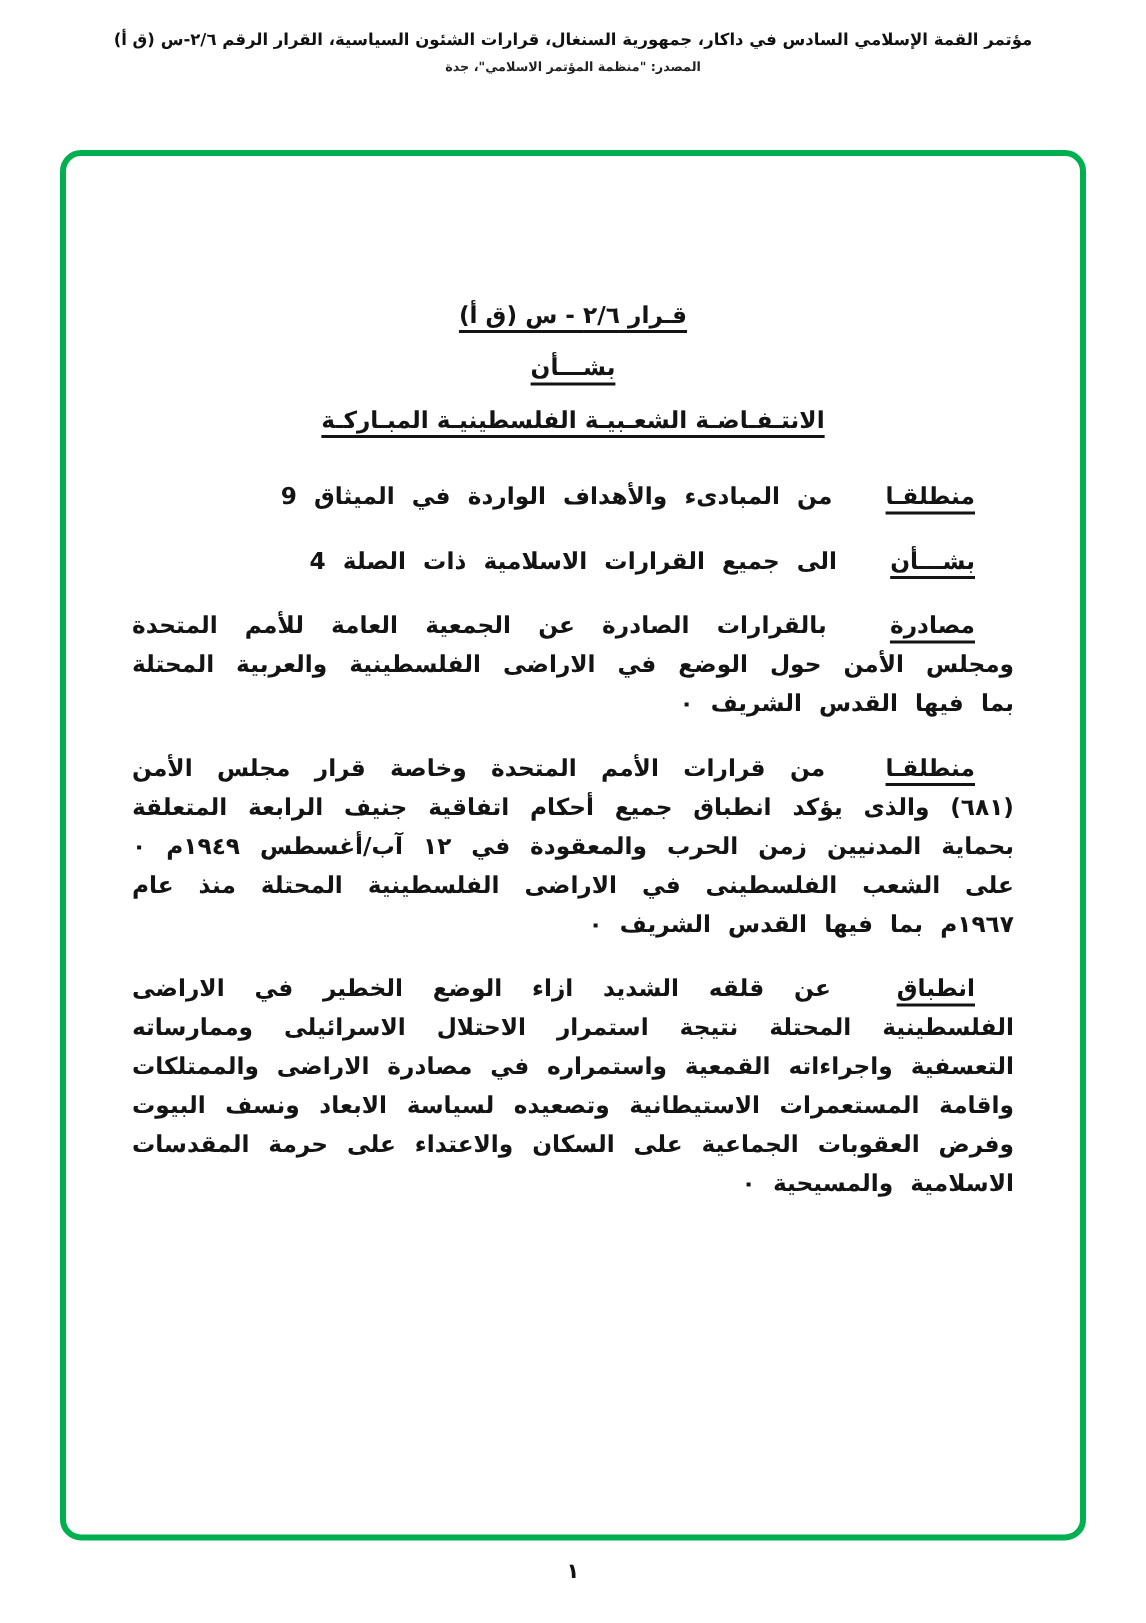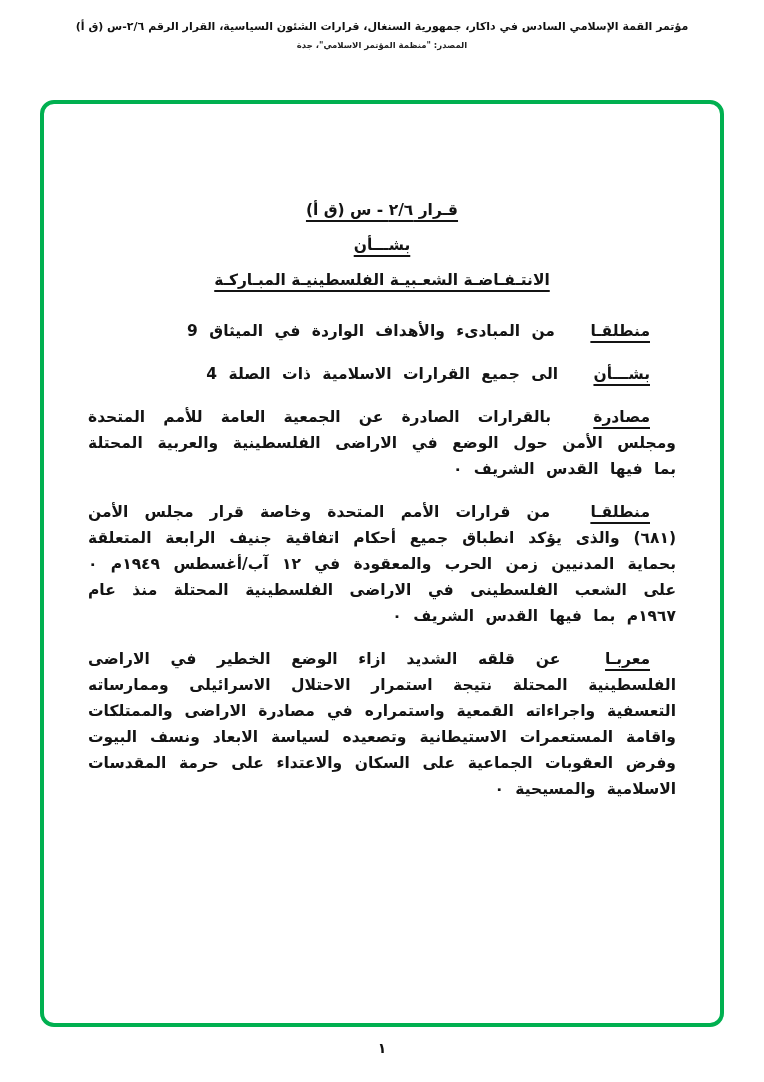--- a/index.html
+++ b/index.html
@@ -117,20 +117,20 @@
       <span class="lead">مصادرة</span>
       <span>بالقرارات الصادرة عن الجمعية العامة للأمم المتحدة ومجلس الأمن حول الوضع في الاراضى الفلسطينية والعربية المحتلة بما فيها القدس الشريف ٠</span>
     </p>
 
     <p class="para">
       <span class="lead">منطلقـا</span>
       <span>من قرارات الأمم المتحدة وخاصة قرار مجلس الأمن (٦٨١) والذى يؤكد انطباق جميع أحكام اتفاقية جنيف الرابعة المتعلقة بحماية المدنيين زمن الحرب والمعقودة في ١٢ آب/أغسطس ١٩٤٩م ٠ على الشعب الفلسطينى في الاراضى الفلسطينية المحتلة منذ عام ١٩٦٧م بما فيها القدس الشريف ٠</span>
     </p>
 
     <p class="para">
-      <span class="lead">معربـا</span>
+      <span class="lead">انطباق</span>
       <span>عن قلقه الشديد ازاء الوضع الخطير في الاراضى الفلسطينية المحتلة نتيجة استمرار الاحتلال الاسرائيلى وممارساته التعسفية واجراءاته القمعية واستمراره في مصادرة الاراضى والممتلكات واقامة المستعمرات الاستيطانية وتصعيده لسياسة الابعاد ونسف البيوت وفرض العقوبات الجماعية على السكان والاعتداء على حرمة المقدسات الاسلامية والمسيحية ٠</span>
     </p>
 
   </div>
 </div>
 
 <div class="page-num">١</div>
 
 </body></html>

